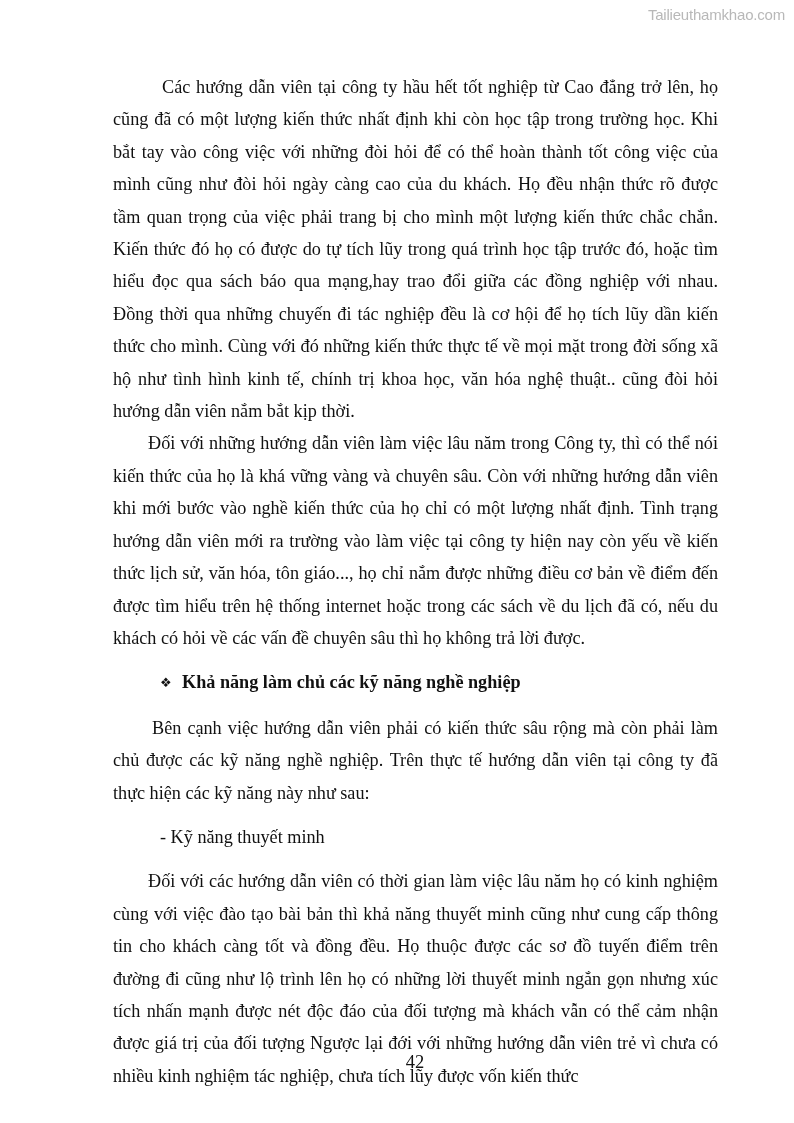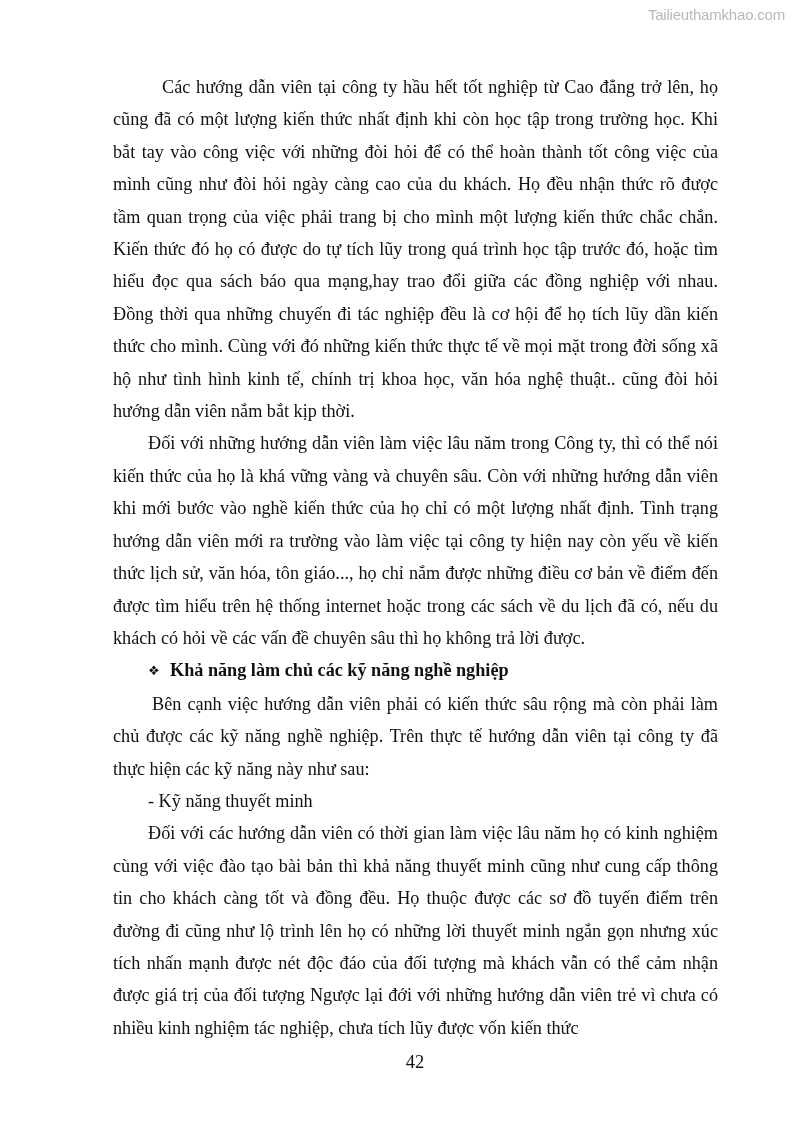--- a/index.html
+++ b/index.html
@@ -35,36 +35,36 @@
     }
     .para {
       margin: 0;
       text-indent: 35px;
       font-family: Liberation Serif, serif;
     }
     .para.first {
       text-indent: 49px;
     }
     .heading {
-      margin: 0;
+      margin: 12px;
       padding-left: 35px;
       font-weight: bold;
       text-align: left;
     }
     .heading .bullet {
       display: inline-block;
       width: 14px;
       font-size: 13px;
       font-weight: normal;
       margin-right: 8px;
       vertical-align: 1px;
       font-family: "DejaVu Sans", sans-serif;
     }
     .list-line {
-      margin: 0;
+      margin: 12px;
       padding-left: 35px;
       text-align: left;
     }
     .para.indent-extra {
       text-indent: 39px;
     }
     .page-number {
       position: absolute;
       top: 1052px;
       left: 0;

